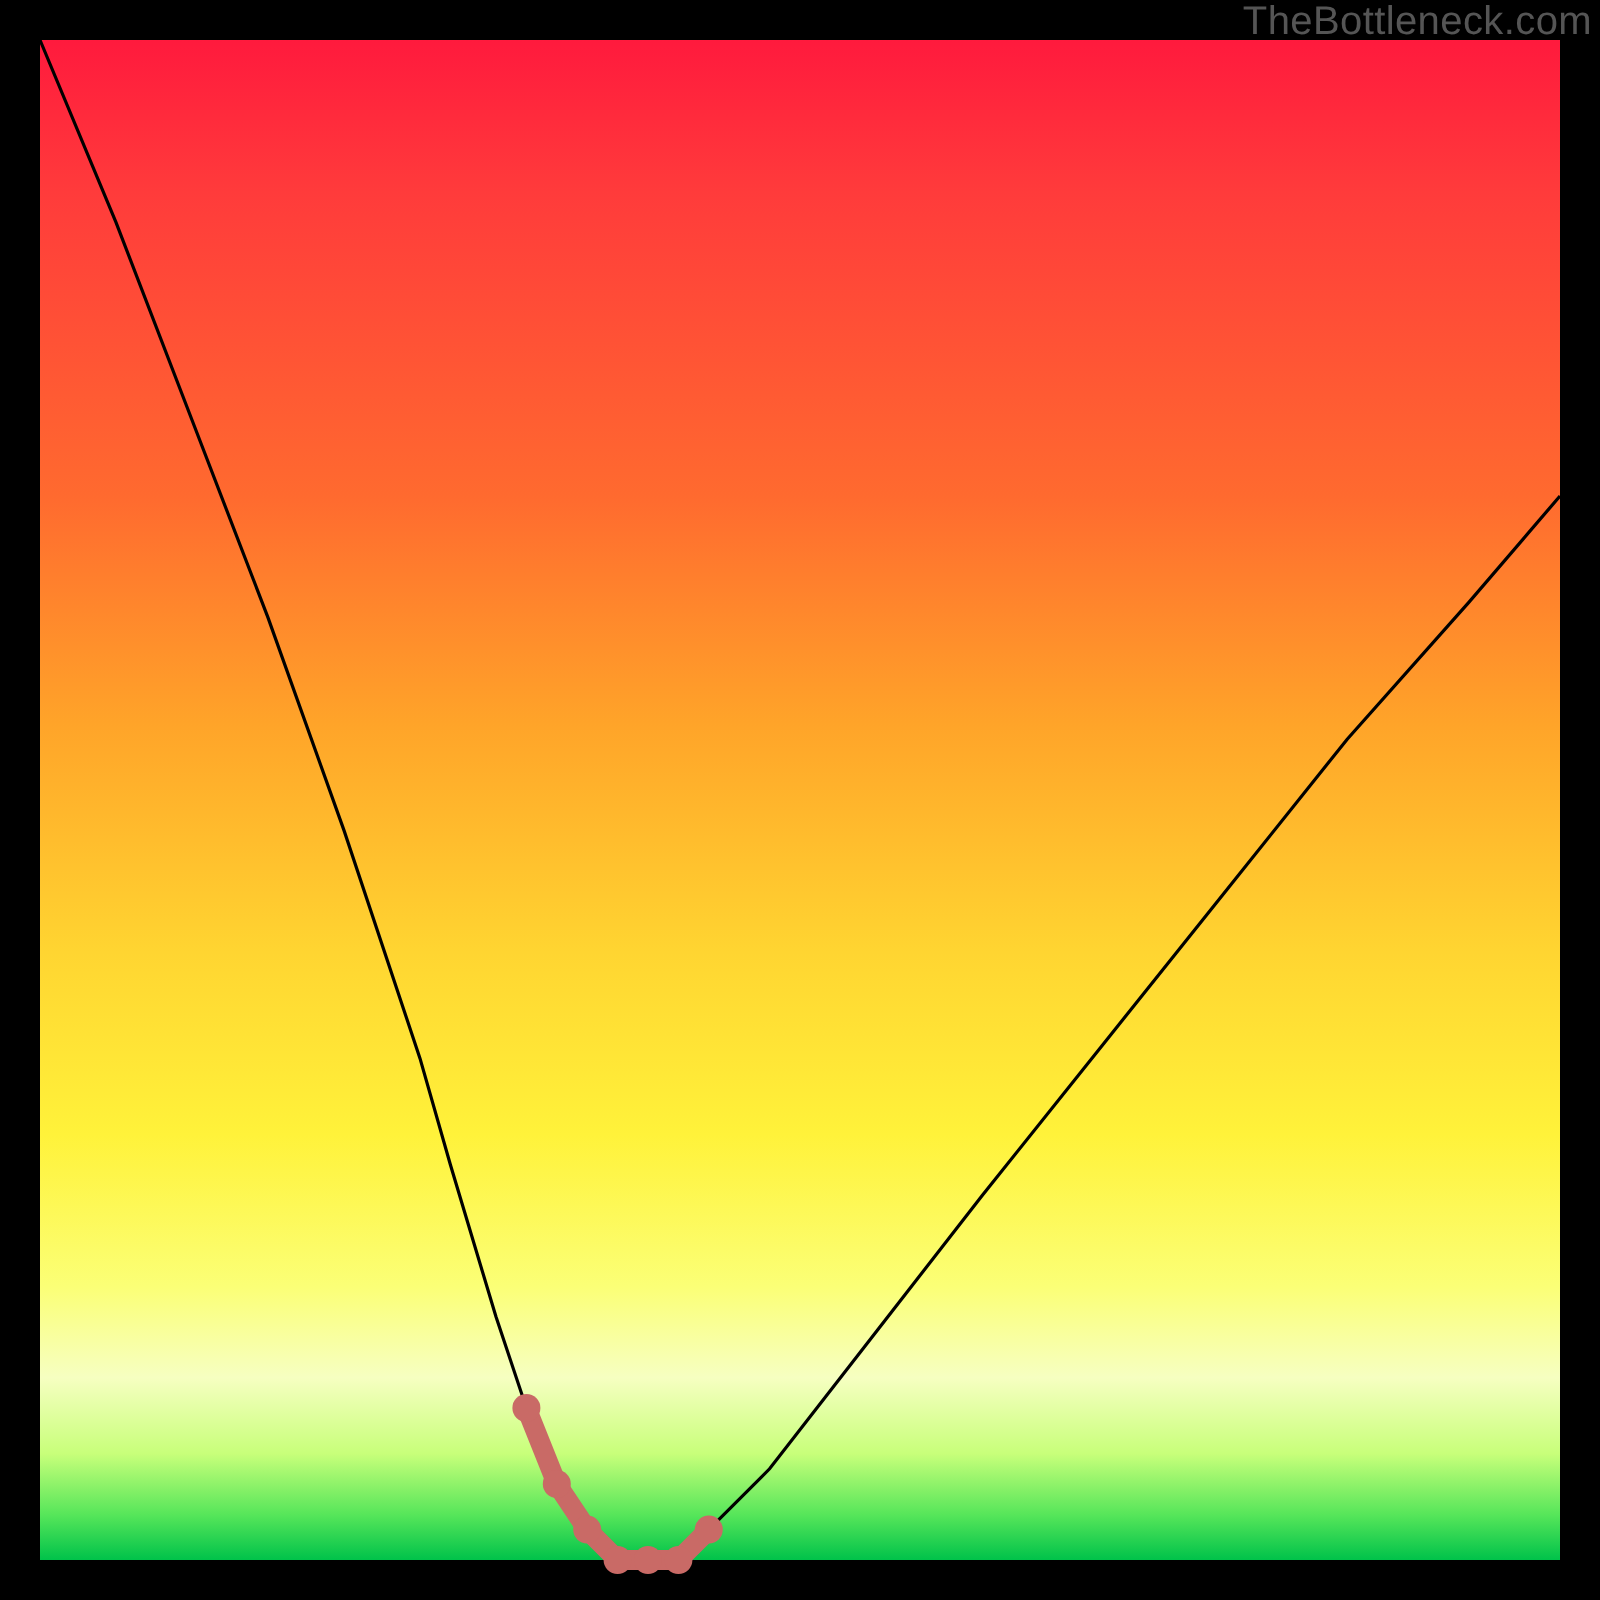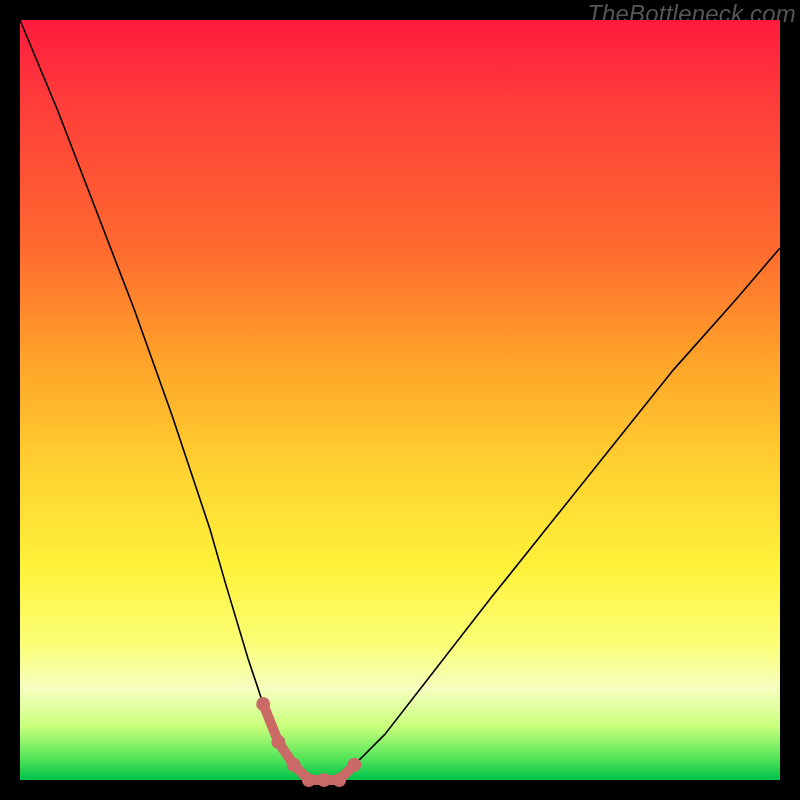--- a/index.html
+++ b/index.html
@@ -37,25 +37,24 @@
       #c8ff7a 93%,
       #57e65a 97%,
       #00c24a 100%
     );
   }
   .watermark {
     position: absolute;
     top: 0px;
     right: 4px;
     color: #555;
-    font-size: 24px;
+    font-size: 20px;
     font-weight: 500;
     letter-spacing: 0.2px;
     user-select: none;
-    font-style: italic;
   }
   svg.curve {
     position: absolute;
     left: 0;
     top: 0;
     width: 760px;
     height: 760px;
     overflow: visible;
   }
   .curve-path {

